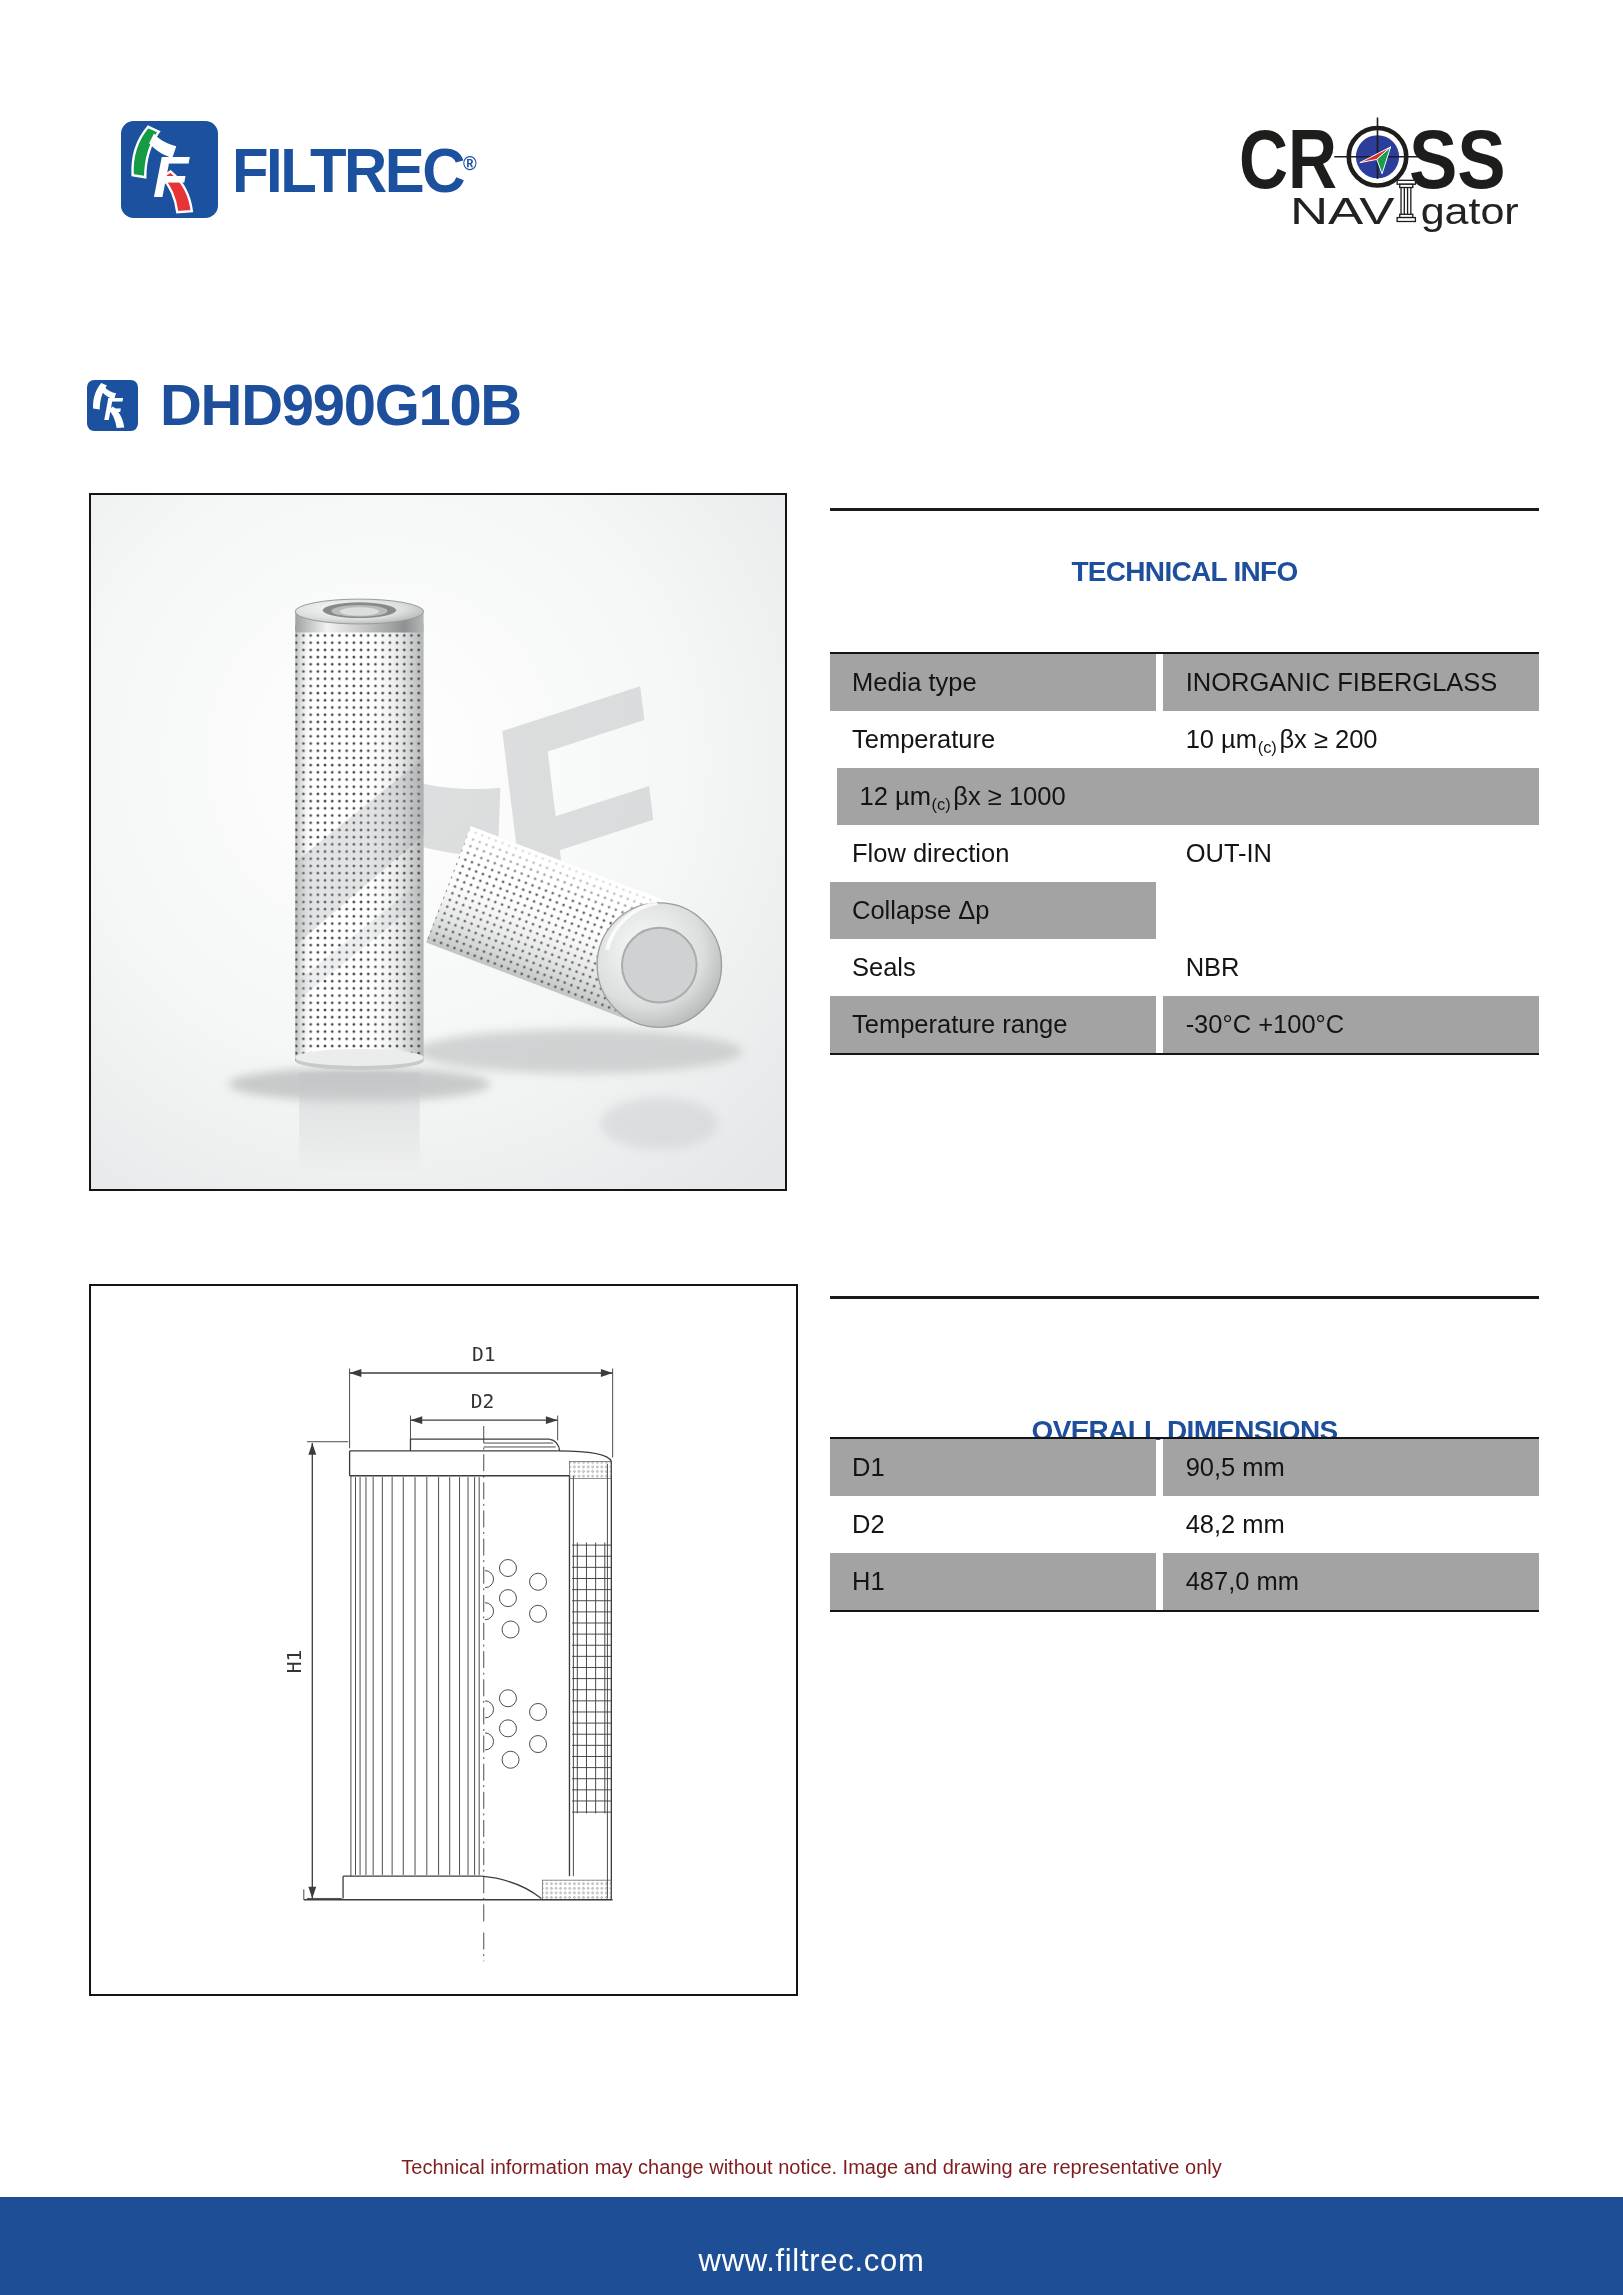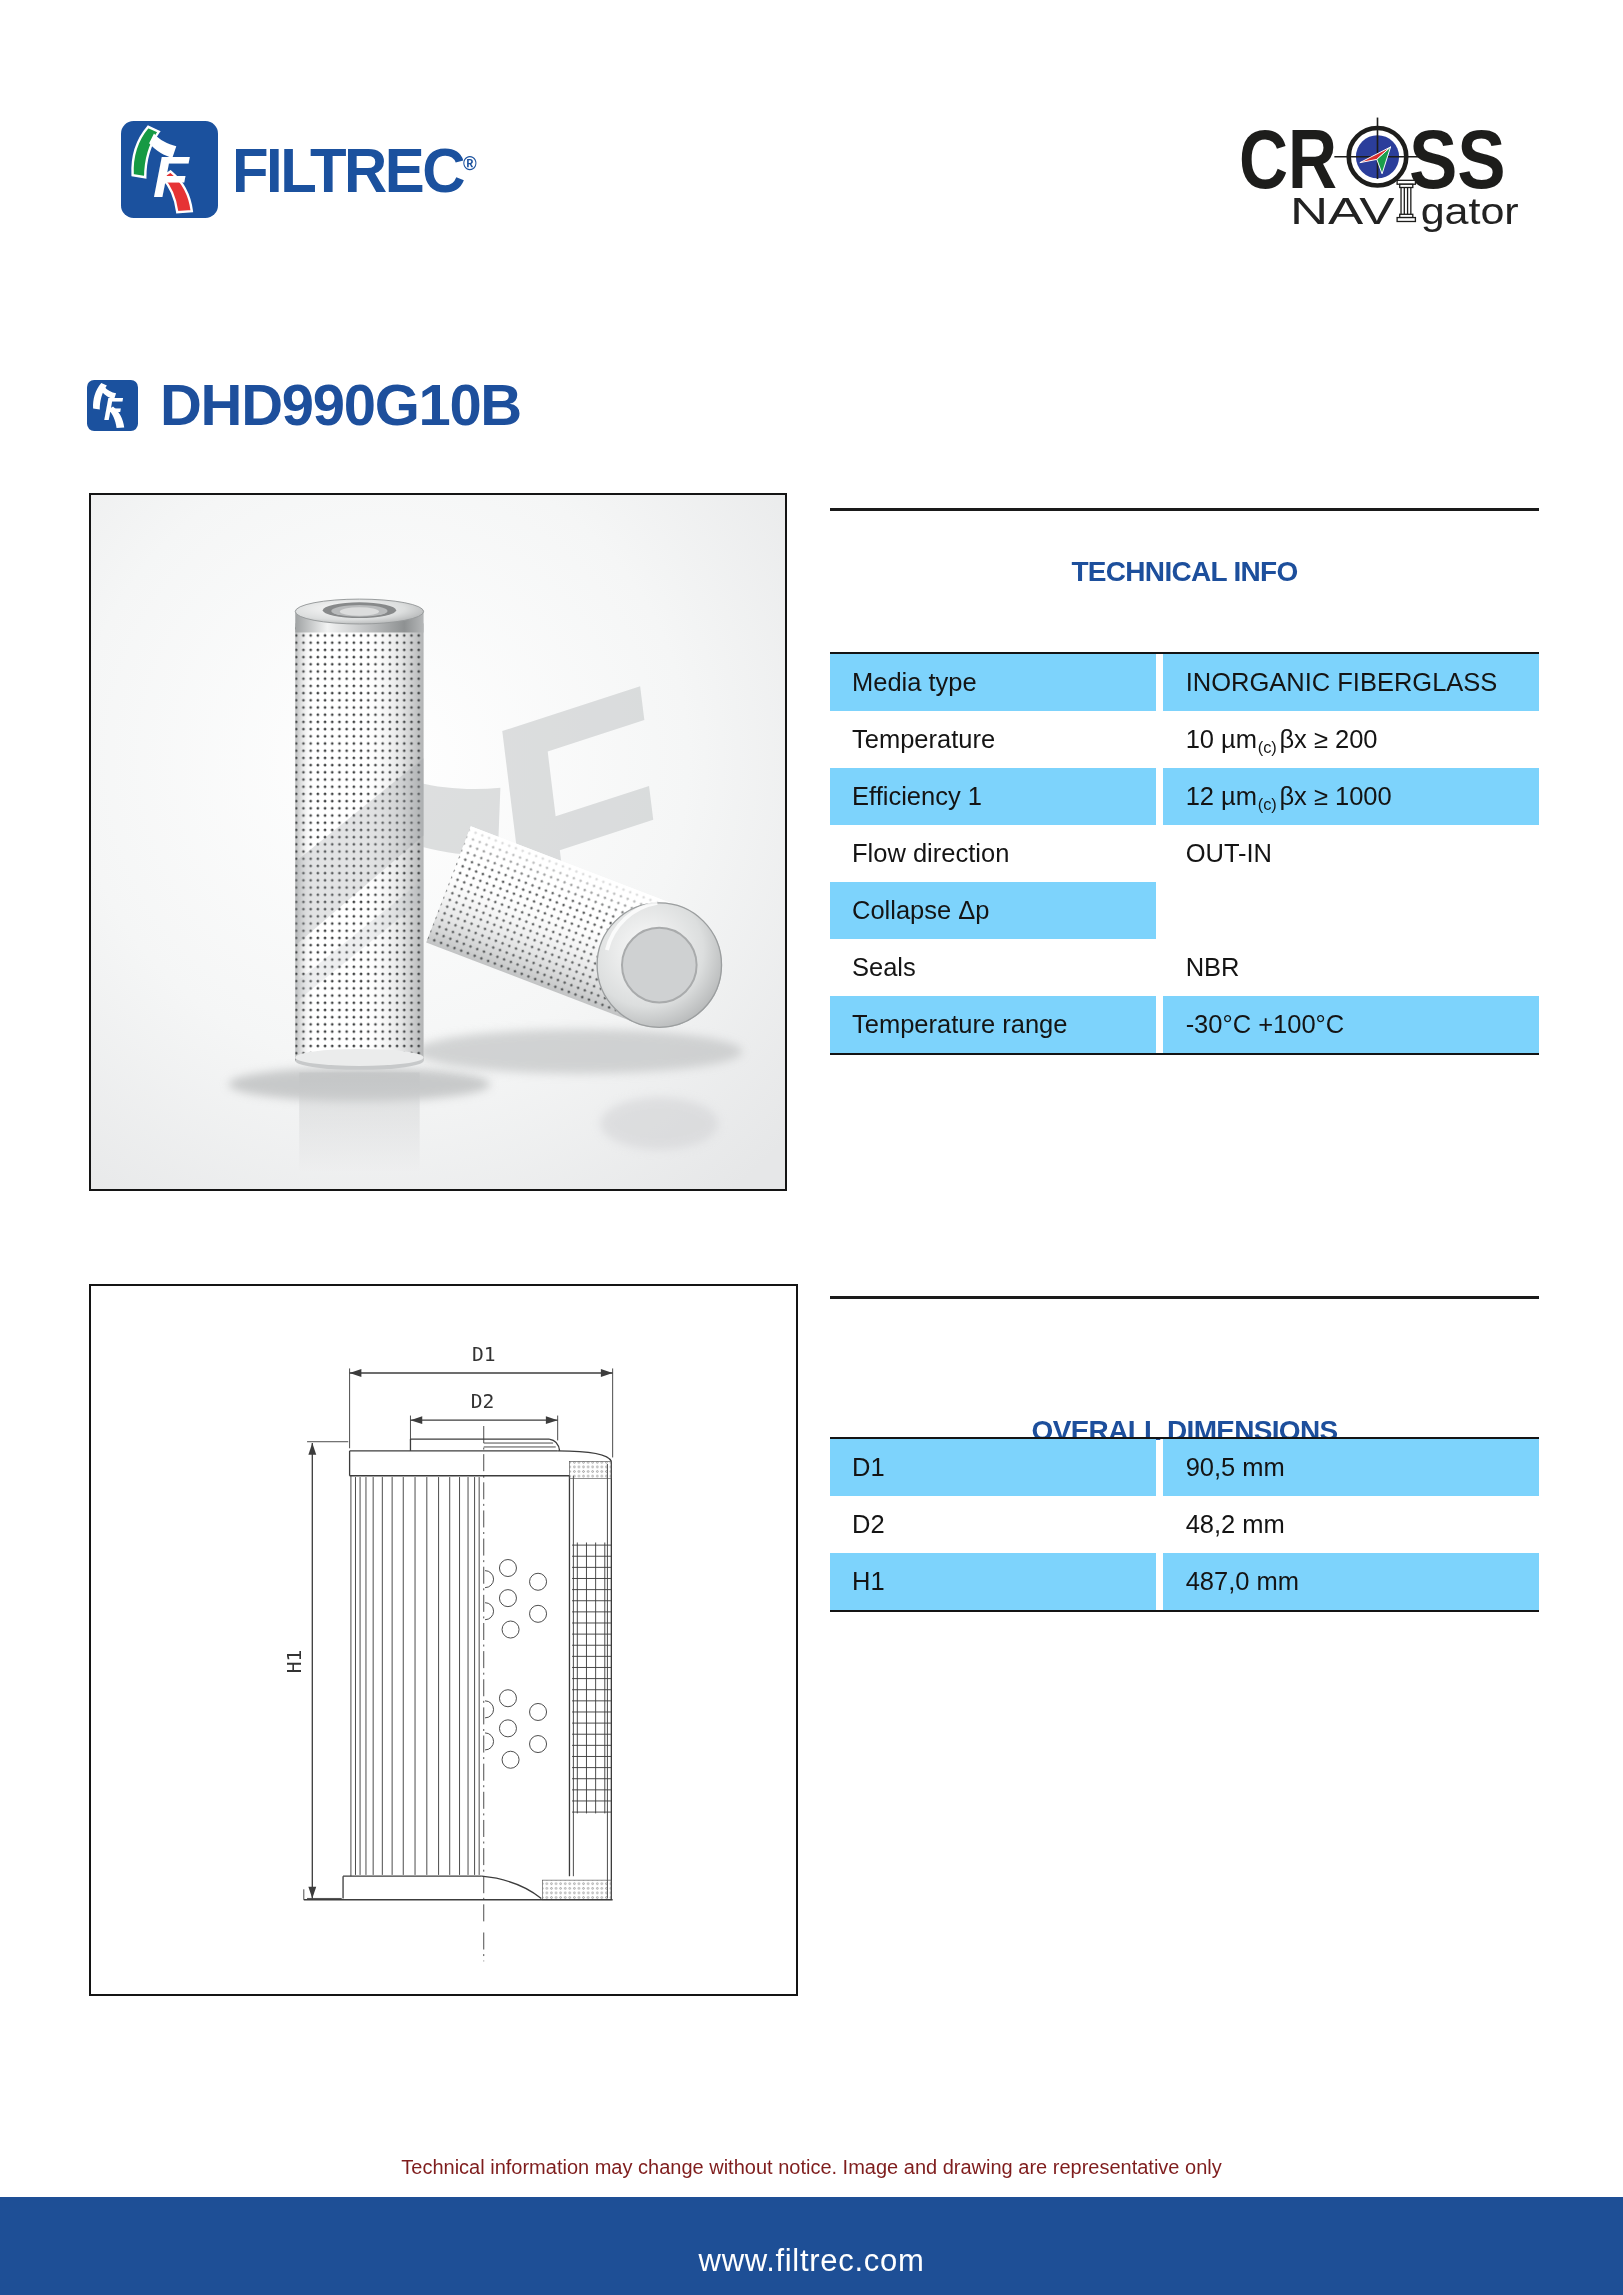--- a/index.html
+++ b/index.html
@@ -24,21 +24,21 @@
   .draw-box{position:absolute;left:89px;top:1284px;width:705px;height:708px;border:2px solid #141414;background:#fff;}
 
   
   .rule{position:absolute;left:830px;width:709px;height:2.6px;background:#1a1a1a;}
   .sec-title{position:absolute;left:830px;width:709px;text-align:center;font-size:28px;font-weight:800;
              letter-spacing:-0.7px;color:#1d4f9c;}
   .dtable{position:absolute;left:830px;width:709px;border-top:2.6px solid #141414;border-bottom:2.6px solid #141414;}
   .trow{display:flex;height:57px;}
   .trow .lab{width:46%;display:flex;align-items:center;padding-left:22px;box-sizing:border-box;font-size:25.5px;}
   .trow .val{flex:1;margin-left:6.5px;display:flex;align-items:center;padding-left:23px;box-sizing:border-box;font-size:25.5px;}
-  .trow.gray .lab,.trow.gray .val{background:#7dd3fc;}
+  .trow.gray .lab,.trow.gray .val{background:#a3a3a3;}
   .subc{font-size:16.4px;transform:translateY(7.9px);margin-left:0.7px;margin-right:2.6px;}
 
   
   .disclaimer{position:absolute;left:0;top:2156px;width:100%;text-align:center;font-size:20px;color:#7f1d1d;}
   .footer-bar{position:absolute;left:0;top:2197px;width:100%;height:128px;background:#1e4f96;
               display:flex;align-items:center;justify-content:center;}
   .footer-url{color:#ffffff;font-size:31px;letter-spacing:0.7px;}
 
   svg text{font-family:"Liberation Sans",sans-serif;}
   .dline{stroke:#3c3c3c;stroke-width:2;fill:none;}
@@ -190,21 +190,20 @@
     </div>
     <div class="trow">
       <div class="lab">Temperature</div>
       <div class="val">
           <span>10 µm</span>
           <span class="subc">(c)</span>
           <span>βx ≥ 200</span>
         </div>
     </div>
     <div class="trow gray">
-      <div class="lab">Efficiency 1</div>
       <div class="val">
           <span>12 µm</span>
           <span class="subc">(c)</span>
           <span>βx ≥ 1000</span>
         </div>
     </div>
     <div class="trow">
       <div class="lab">Flow direction</div>
       <div class="val">
           <span>OUT-IN</span>

